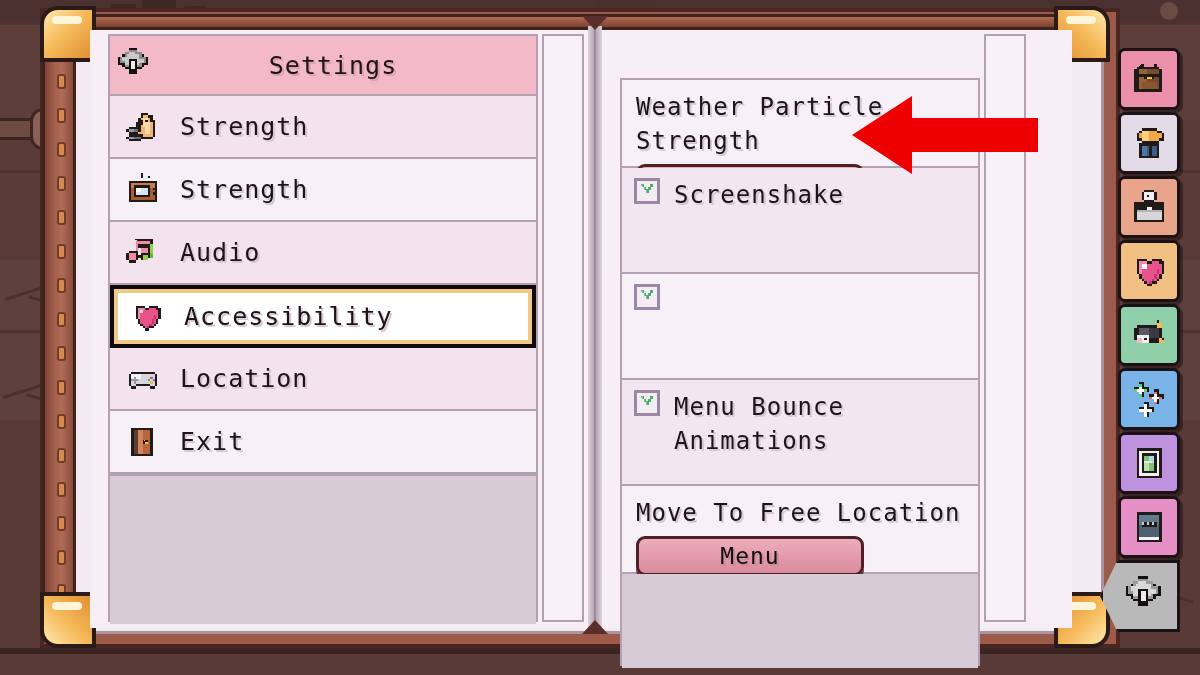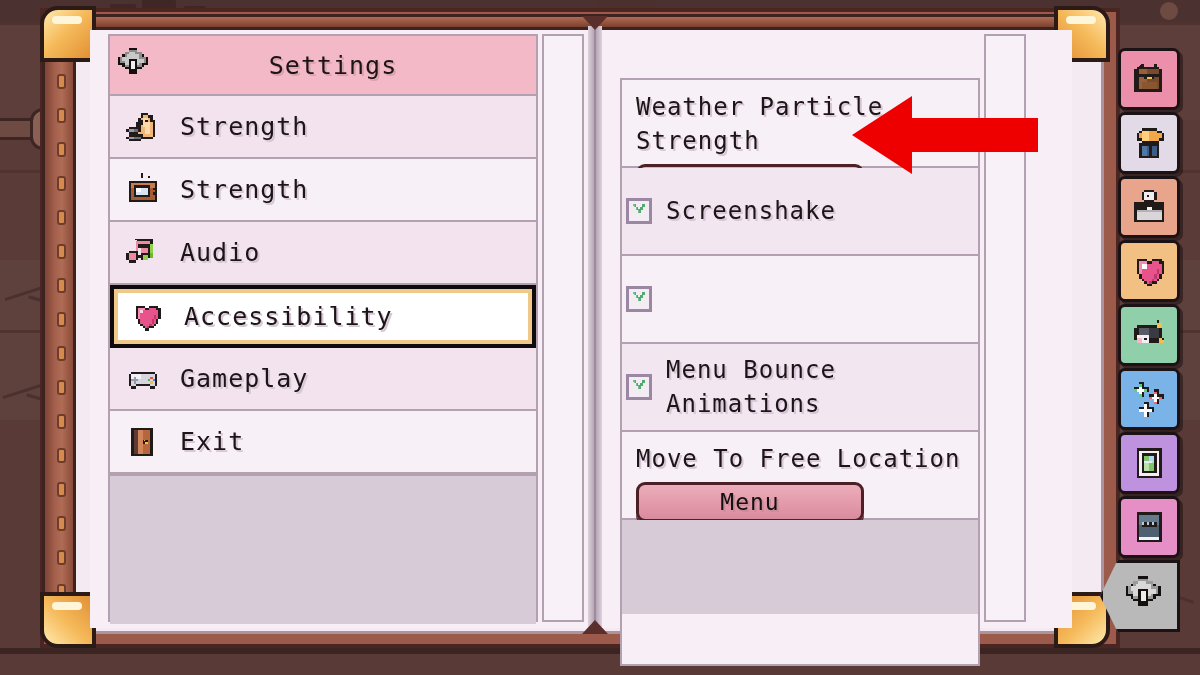--- a/index.html
+++ b/index.html
@@ -218,22 +218,22 @@
     position:relative;
   }
   .set-row.alt { background:#f2e6f1; }
   .set-row .set-label {
     font-size:24px; color:#1c1416;
     letter-spacing:1px;
     text-shadow:2px 2px 0 #d7c6d5;
     line-height:34px;
   }
   .set-row.check {
-    display:flex; align-items:center;
-    height:88px; padding-left:4px;
+    display:flex; 
+    height:106px; padding-left:12px;
   }
   .set-row.widget { height:88px; }
   .set-row.filler {
     background:#d7cbd8; height:94px; border-bottom:none;
   }
 
   .checkbox {
     width:26px; height:26px;
     background:#f3ecf3;
     border:3px solid #9b86a3;
@@ -459,21 +459,21 @@
               <path fill="#d6d6de" d="M3 6h10v5h-2v-1H5v1H3z"></path>
               <path fill="#f2f2f7" d="M3 6h4v2H3z"></path>
               <path fill="#201a18" d="M4 7h1v3H4zM3 8h3v1H3z"></path>
               <path fill="#9a9aa6" d="M4 7h1v3H4zM3 8h3v1H3z"></path>
               <path fill="#e85050" d="M11 7h1v1h-1z"></path>
               <path fill="#4fb44f" d="M10 8h1v1h-1z"></path>
               <path fill="#4f7fe8" d="M12 8h1v1h-1z"></path>
               <path fill="#e8c24f" d="M11 9h1v1h-1z"></path>
             </svg>
           </div>
-          <span class="label">Gameplay</span>
+          <span class="label">Location</span>
         </div>
 
         <div class="menu-row">
           <div class="icon-slot">
             <svg class="spr" width="38" height="38" viewBox="0 0 16 16" shape-rendering="crispEdges">
               <path fill="#201a18" d="M3 2h9v12H3z"></path>
               <path fill="#5d3a32" d="M4 3h2v10H4z"></path>
               <path fill="#b5663c" d="M6 3h5v10H6z"></path>
               <path fill="#d2855a" d="M6 3h2v10H6z"></path>
               <path fill="#201a18" d="M8 7h2v2H8z"></path>

